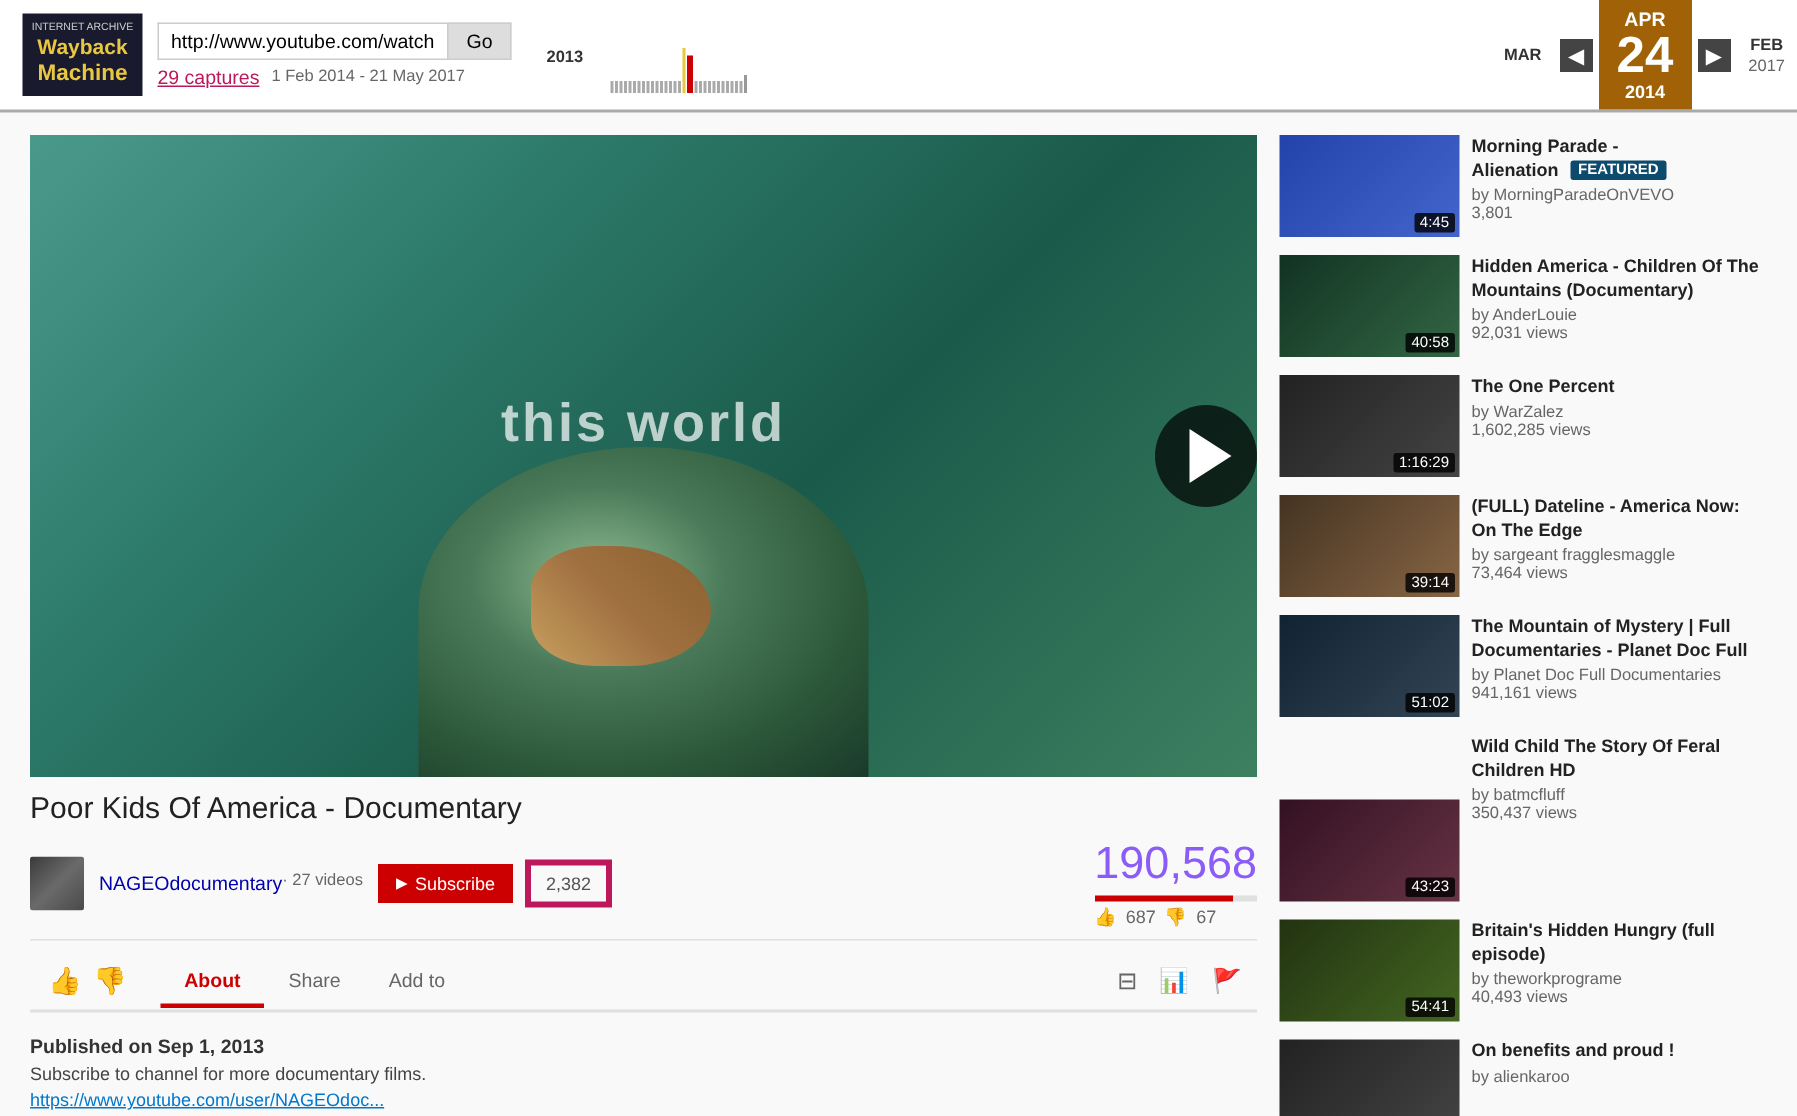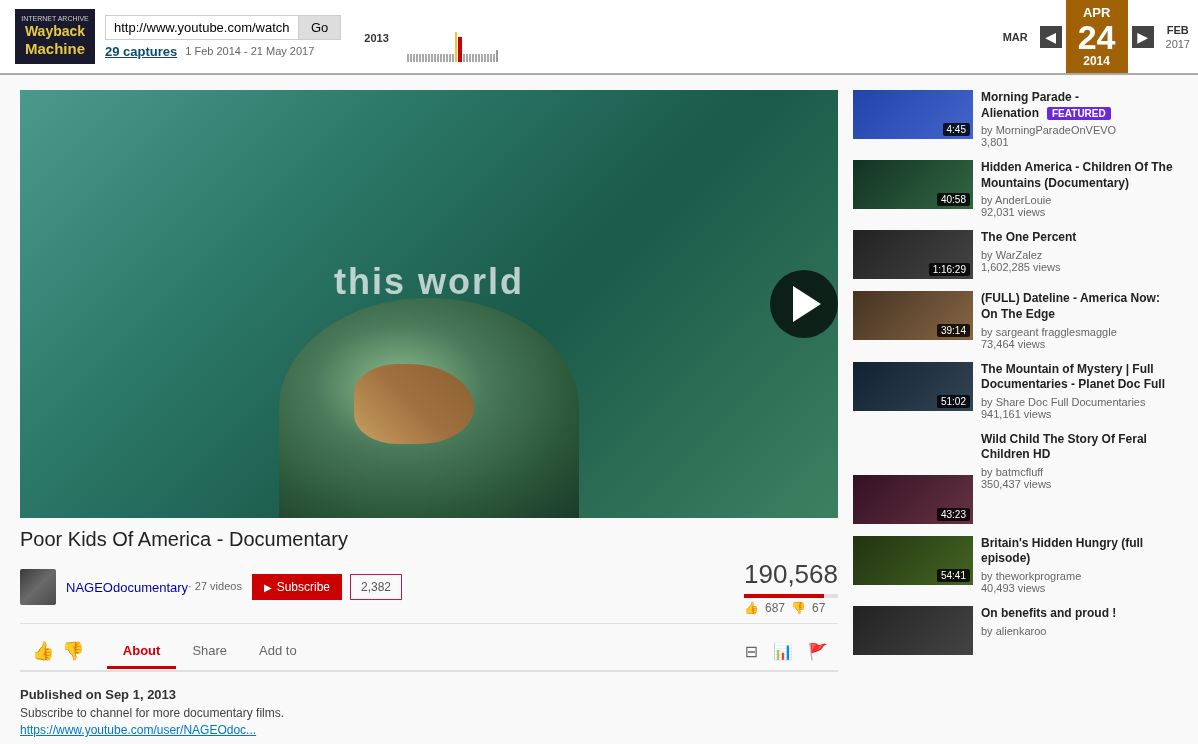--- a/index.html
+++ b/index.html
@@ -15,21 +15,21 @@
     .url-input-row { display: flex; gap: 0; }
     .url-input {
       flex: 1; padding: 4px 8px; border: 1px solid #ccc; font-size: 13px;
       border-right: none;
     }
     .go-btn {
       padding: 4px 12px; background: #ddd; border: 1px solid #ccc;
       cursor: pointer; font-size: 13px;
     }
     .captures-row { display: flex; align-items: center; gap: 8px; font-size: 12px; }
-    .captures-link { color: #0c4a6e; text-decoration: underline; font-size: 13px; font-weight: bold; }
+    .captures-link { color: #be185d; text-decoration: underline; font-size: 13px; font-weight: normal; }
     .captures-date { font-size: 11px; color: #666; }
     .cal-nav-btn {
       width: 22px; height: 22px; background: #444; color: #fff;
       border: none; cursor: pointer; font-size: 14px;
       display: flex; align-items: center; justify-content: center;
     }
     .tl-tick {
       width: 2px; background: #aaa; height: 8px;
     }
     .tl-tick.active { background: #e8c840; height: 20px; }
@@ -110,24 +110,24 @@
     .channel-name-area { display: flex; flex-direction: row; gap: 0; }
     .channel-name { font-size: 13px; color: #00a; }
     .channel-videos { font-size: 11px; color: #666; }
     .subscribe-row { display: flex; align-items: center; gap: 8px; }
     .subscribe-btn {
       background: #cc0000; color: #fff; border: none; padding: 6px 12px;
       font-size: 12px; cursor: pointer; display: flex; align-items: center; gap: 5px;
     }
     .sub-yt-icon { font-size: 10px; }
     .sub-count {
-      border: 1px solid #be185d; padding: 5px 10px; font-size: 12px; color: #555;
+      border: 4px solid #be185d; padding: 5px 10px; font-size: 12px; color: #555;
     }
     .view-count-area { text-align: right; }
-    .view-count { font-size: 26px; color: #404040; }
+    .view-count { font-size: 30px; color: #8b5cf6; }
     .view-bar { height: 4px; background: linear-gradient(to right, #cc0000 85%, #e0e0e0 85%); margin-top: 4px; }
     .like-dislike-row { display: flex; align-items: center; gap: 6px; font-size: 12px; color: #666; margin-top: 3px; }
 
     
     .action-row {
       display: flex; align-items: center; gap: 0; border-bottom: 2px solid #e0e0e0;
       margin-bottom: 10px;
     }
     .action-like-dislike { display: flex; align-items: center; gap: 8px; padding: 8px 12px; }
     .like-btn, .dislike-btn {
@@ -146,34 +146,34 @@
     .published-section { padding: 5px 0; }
     .published-date { font-size: 13px; font-weight: bold; color: #333; margin-bottom: 4px; }
     .published-desc { font-size: 12px; color: #444; margin-bottom: 2px; }
     .published-link { font-size: 12px; color: #0077cc; }
 
     
     .sidebar-item {
       display: flex; gap: 8px; margin-bottom: 12px; cursor: pointer;
     }
     .sidebar-thumb {
-      width: 120px; min-width: 120px; height: 49px;
+      width: 120px; min-width: 120px; height: 68px;
       background: #333; position: relative; overflow: hidden;
     }
     .thumb-duration {
       position: absolute; bottom: 3px; right: 3px;
       background: rgba(0,0,0,0.8); color: #fff; font-size: 10px;
       padding: 1px 4px; border-radius: 2px;
     }
     .sidebar-info { flex: 1; }
     .sidebar-title { font-size: 12px; color: #222; font-weight: bold; line-height: 1.3; margin-bottom: 3px; }
     .sidebar-channel { font-size: 11px; color: #666; }
     .sidebar-views { font-size: 11px; color: #666; }
     .sidebar-badge {
-      font-size: 10px; background: #6d28d9; color: #fff; padding: 1px 5px;
+      font-size: 10px; background: #0c4a6e; color: #fff; padding: 1px 5px;
       border-radius: 2px; margin-left: 8px; vertical-align: middle;
     }
 
     
     .thumb-1 { background: linear-gradient(135deg, #2244aa, #4466cc); }
     .thumb-2 { background: linear-gradient(135deg, #113322, #336644); }
     .thumb-3 { background: linear-gradient(135deg, #222222, #444444); }
     .thumb-4 { background: linear-gradient(135deg, #443322, #886644); }
     .thumb-5 { background: linear-gradient(135deg, #112233, #334455); }
     .thumb-6 { background: linear-gradient(135deg, #331122, #663344); margin-top: 43px; }
@@ -394,21 +394,21 @@
           <div class="sidebar-channel">by sargeant fragglesmaggle</div>
           <div class="sidebar-views">73,464 views</div>
         </div>
       </div>
       <div class="sidebar-item">
         <div class="sidebar-thumb thumb-5">
           <div class="thumb-duration">51:02</div>
         </div>
         <div class="sidebar-info">
           <div class="sidebar-title">The Mountain of Mystery | Full Documentaries - Planet Doc Full</div>
-          <div class="sidebar-channel">by Share Doc Full Documentaries</div>
+          <div class="sidebar-channel">by Planet Doc Full Documentaries</div>
           <div class="sidebar-views">941,161 views</div>
         </div>
       </div>
       <div class="sidebar-item">
         <div class="sidebar-thumb thumb-6">
           <div class="thumb-duration">43:23</div>
         </div>
         <div class="sidebar-info">
           <div class="sidebar-title">Wild Child The Story Of Feral Children HD</div>
           <div class="sidebar-channel">by batmcfluff</div>

